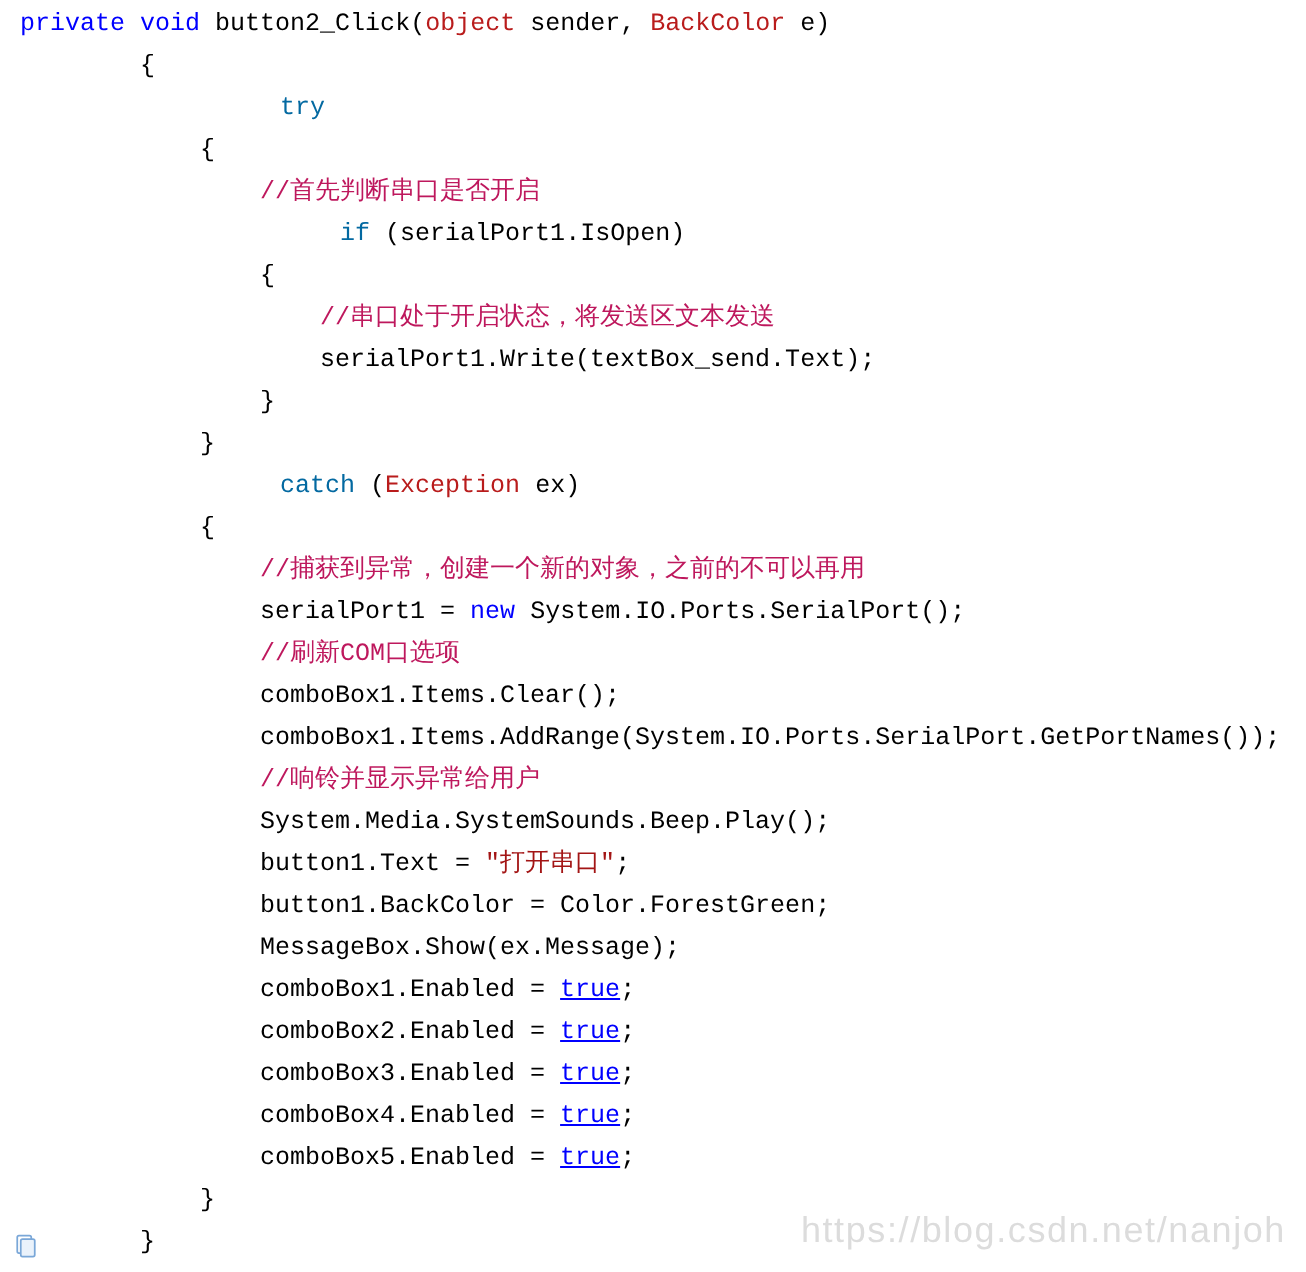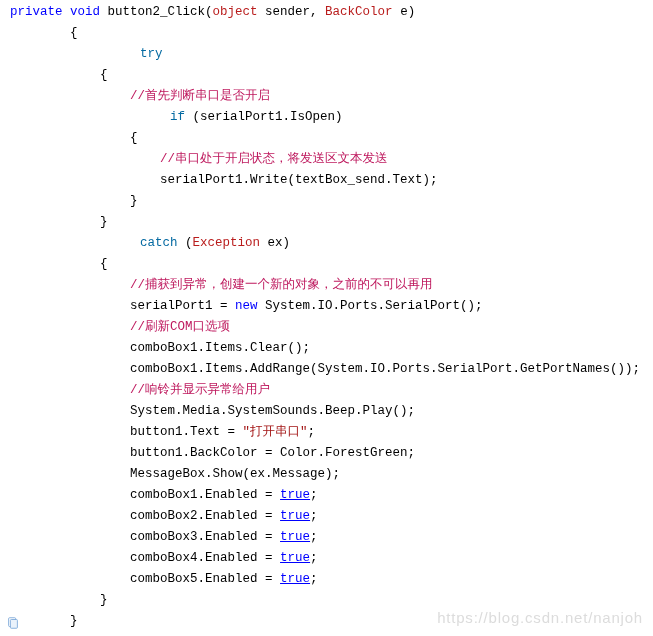--- a/index.html
+++ b/index.html
@@ -34,21 +34,21 @@
     bottom: 6px;
     width: 14px;
     height: 14px;
   }
   .watermark {
     position: absolute;
     right: 10px;
     bottom: 6px;
     color: #dcdcdc;
     font-family: Arial, sans-serif;
-    font-size: 15px;
+    font-size: 18px;
     letter-spacing: 0.8px;
   }
 </style>
 </head>
 <body>
 
 <div class="code-block"><span><span class="kw-access">private</span><span> </span><span class="kw-type">void</span><span class="plain"> button2_Click(</span><span class="param-type">object</span><span class="plain"> sender, </span><span class="param-type">BackColor</span><span class="plain"> e)</span></span>
 <span class="plain">        {</span>
 <span><span>            </span><span class="kw-flow">try</span></span>
 <span class="plain">            {</span>

